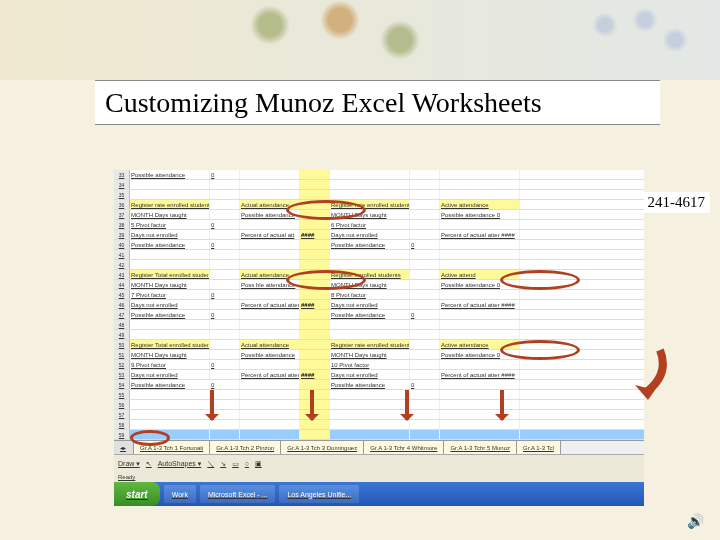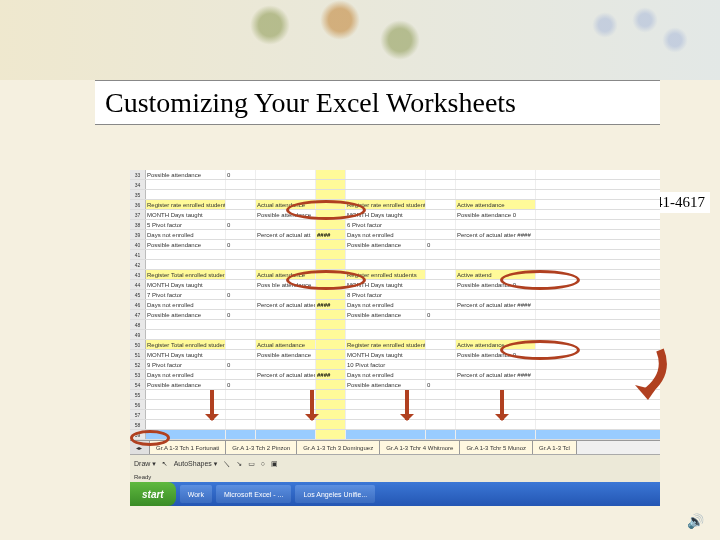--- a/index.html
+++ b/index.html
@@ -18,24 +18,25 @@
     width: 565px; height: 45px;
     background: #fff; border-top: 1px solid #888; border-bottom: 1px solid #888;
     display: flex; align-items: center; padding-left: 10px;
   }
   .title-bar h1 { font-size: 28px; font-weight: normal; }
   .phone {
     position: absolute; top: 192px; right: 10px;
     font-size: 15px; background: #fff; padding: 2px 5px;
   }
   .excel {
-    position: absolute; top: 170px; left: 130px;
+    position: absolute; top: 170px; left: 114px;
     width: 530px; background: #fff;
     font-family: Arial, sans-serif; font-size: 6px;
     color: #333;
+    text-decoration: underline;
   }
   .grid-row {
     display: flex; height: 10px;
     border-bottom: 1px solid #ddd;
   }
   .grid-row .rownum {
     width: 16px; background: #e8e8e8; text-align: center;
     border-right: 1px solid #bbb; flex-shrink: 0;
     font-size: 5px; line-height: 10px;
   }
@@ -109,21 +110,21 @@
 
 <div class="bg-deco"></div>
 <div class="leaf" style="top:5px;left:250px"></div>
 <div class="leaf" style="top:20px;left:380px;transform:rotate(40deg)"></div>
 <div class="leaf" style="top:0;left:320px;background:radial-gradient(circle,#c08030 40%,transparent 70%)"></div>
 <div class="flower" style="top:5px;right:60px"></div>
 <div class="flower" style="top:25px;right:30px"></div>
 <div class="flower" style="top:10px;right:100px"></div>
 
 <div class="title-bar">
-  <h1>Customizing Your Excel Worksheets</h1>
+  <h1>Customizing Munoz Excel Worksheets</h1>
 </div>
 
 <div class="phone">(213) 241-4617</div>
 
 <div class="excel">
   <div id="grid">
       <div class="grid-row">
         <div class="rownum">33</div>
         <div class="cells">
           <div class="cell c-wide ">Possible attendance</div>

